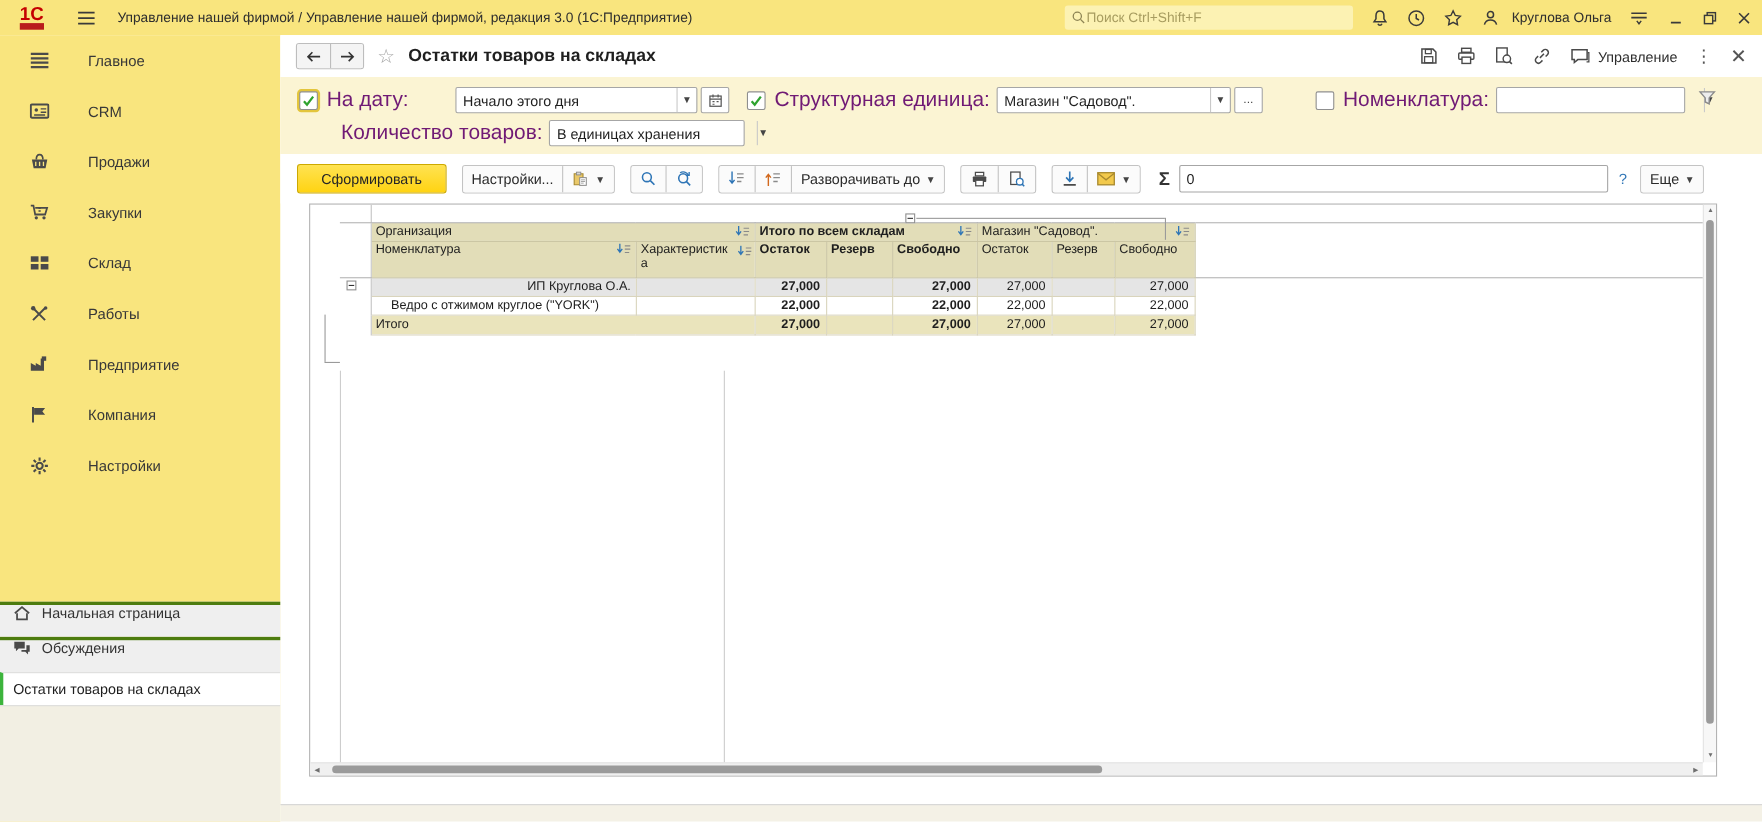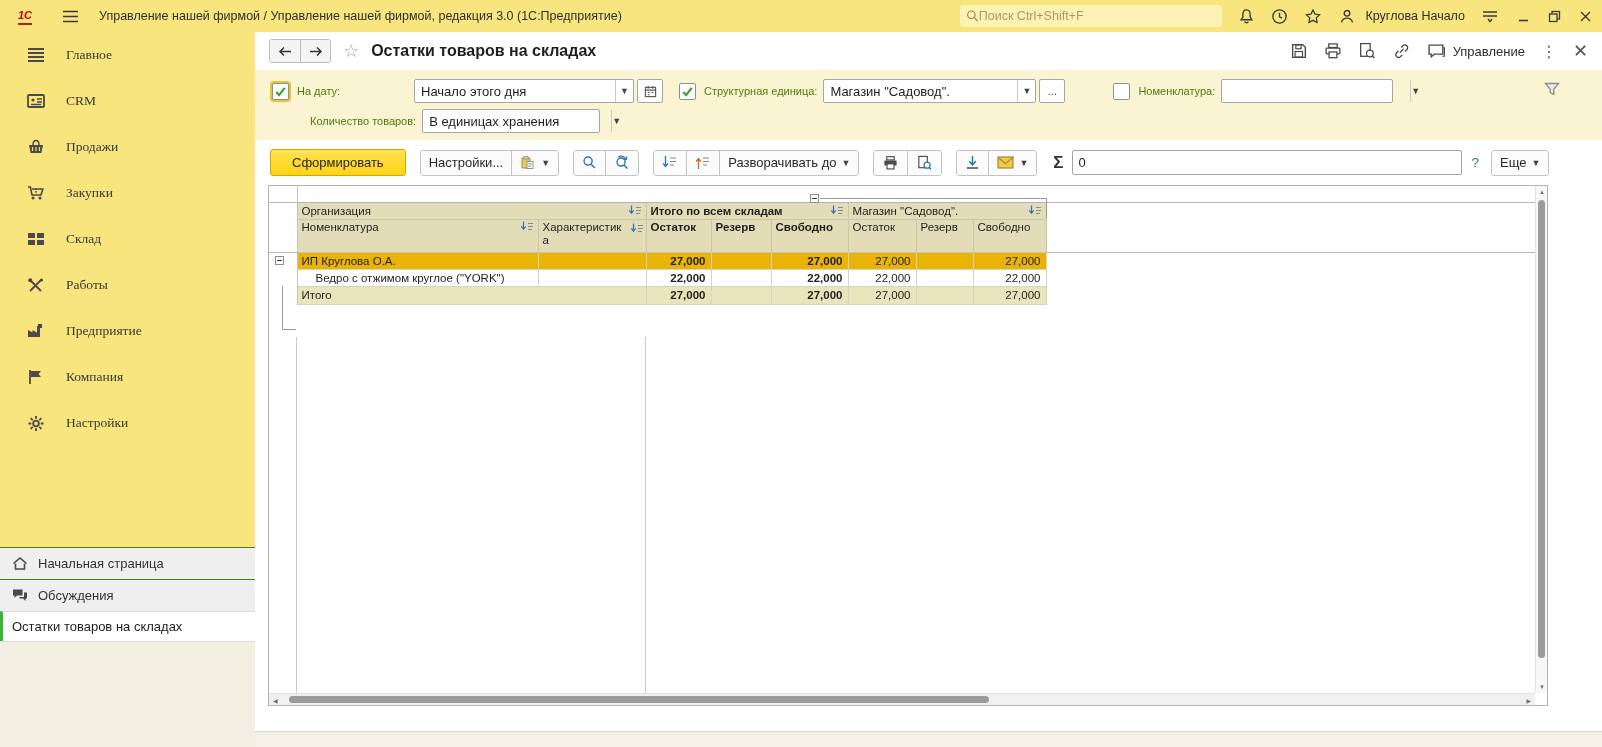--- a/index.html
+++ b/index.html
@@ -1,36 +1,36 @@
 <!DOCTYPE html>
 <html><head>
 <meta charset="utf-8">
 <style>
   * { margin:0; padding:0; box-sizing:border-box; }
   html,body { width:1602px; height:747px; overflow:hidden;
     font-family:"Liberation Sans","DejaVu Sans",sans-serif; font-size:13px; color:#1e1e1e; background:#fff; }
 
   
   .topbar { height:32px; background:#f9e57e; display:flex; align-items:center; padding:0 10px; }
-  .logo { font-weight:800; font-style:italic; font-size:11px; color:#c40000; border-bottom:2px solid #b91c1c; line-height:16px; margin:0 14px 0 8px; }
+  .logo { font-weight:800; font-size:17px; color:#c40000; border-bottom:6px solid #b91c1c; line-height:16px; margin:0 14px 0 8px; }
   .tb-title { font-size:12.5px; color:#2e2e2e; margin-left:20px; white-space:nowrap; }
   .tb-search { margin-left:auto; width:262px; height:22px; background:#fcf2b3; border-radius:3px; display:flex; align-items:center; padding:0 6px; }
   .tb-search input { border:none; outline:none; background:transparent; font-size:12.5px; width:100%; color:#4a4a4a; font-family:inherit; }
   .tb-search input::placeholder { color:#a89d60; }
   .tb-ico { margin-left:16px; display:flex; align-items:center; cursor:default; }
   .tb-user { font-size:12.5px; color:#2e2e2e; margin-left:10px; white-space:nowrap; }
   .winctl { margin-left:18px; font-size:15px; color:#3a3a3a; }
 
   
   .shell { display:flex; height:715px; }
   .sidebar { width:255px; background:#f9e57e; display:flex; flex-direction:column; }
   .nav-item { height:46px; display:flex; align-items:center; padding-left:27px; cursor:pointer; }
-  .nav-item .lbl { margin-left:21px; font-size:13.5px; color:#383838;font-family:Liberation Serif, serif; }
+  .nav-item .lbl { margin-left:35px; font-size:13.5px; color:#383838; }
   .side-fill { flex:1; }
-  .foot-item { height:32px; background:#efefef; border-top:1px solid #4d7c0f; display:flex; align-items:center; padding-left:12px; font-size:13px; color:#333; cursor:pointer; }
+  .foot-item { height:32px; background:#efefef; border-top:3px solid #4d7c0f; display:flex; padding-left:12px; font-size:13px; color:#333; cursor:pointer; }
   .foot-item .lbl { margin-left:10px; }
   .foot-active { height:30px; background:#ffffff; border-top:1px solid #dddddd; border-left:3px solid #3cb43c; display:flex; align-items:center; padding-left:9px; font-size:13px; color:#1e1e1e; cursor:pointer; }
   .side-beige { height:106px; background:#f2efe3; border-top:1px solid #dddddd; }
 
   .content { flex:1; display:flex; flex-direction:column; background:#fff; }
 
   
   .rep-head { height:38px; display:flex; align-items:center; padding:0 14px; background:#fff; }
   .navbtns { display:flex; border:1px solid #bdbdbd; border-radius:3px; overflow:hidden; }
   .navbtns .nb { width:30px; height:22px; background:#f4f4f4; display:flex; align-items:center; justify-content:center; font-size:14px; color:#333; cursor:pointer; }
@@ -41,50 +41,50 @@
   .rh-ico { display:flex; align-items:center; cursor:pointer; }
   .disc-lbl { font-size:13px; color:#2e2e2e; margin-left:7px; }
   .vdots { font-size:16px; color:#555; letter-spacing:0; cursor:pointer; }
   .rclose { font-size:18px; color:#555; cursor:pointer; }
 
   
   .filters { height:70px; background:#fbf4d3; padding:6px 14px 0 17px; }
   .frow { display:flex; align-items:center; height:30px; }
   .cb { width:17px; height:17px; background:#fff; border:1px solid #8f8f8f; border-radius:2px; display:inline-flex; align-items:center; justify-content:center; cursor:pointer; flex:none; }
   .cb.focus { box-shadow:0 0 0 2px #e3c53c; }
-  .flabel { font-size:11px; color:#4d7c0f; margin-left:8px; }
+  .flabel { font-size:19px; color:#701a75; margin-left:8px; }
   .w-label { width:117px; }
   .inpgrp { display:flex; height:24px; border:1px solid #a6a6a6; background:#fff; border-radius:2px; align-items:stretch; }
   .inpgrp input { border:none; outline:none; padding:0 6px; font-size:13px; font-family:inherit; color:#1e1e1e; flex:1; background:transparent; }
   .dd { width:18px; border-left:1px solid #c9c9c9; display:flex; align-items:center; justify-content:center; font-size:9px; color:#444; cursor:pointer; }
   .sqbtn { margin-left:3px; width:26px; height:24px; background:#fff; border:1px solid #a6a6a6; border-radius:2px; display:flex; align-items:center; justify-content:center; cursor:pointer; font-size:11px; color:#444; }
   .funnel { margin-left:auto; margin-right:28px; }
 
   
   .toolbar { height:45px; display:flex; align-items:center; padding-left:15px; background:#fff; }
   .gen-btn { height:27px; padding:0 21px; background:linear-gradient(#ffe352,#ffd312); border:1px solid #cda900; border-radius:3px; font-size:13px; color:#262626; cursor:pointer; font-family:inherit; }
   .btn-group { display:flex; height:26px; border:1px solid #c3c3c3; border-radius:3px; overflow:hidden; margin-left:14px; background:#fbfbfb; }
   .btn-group .gbtn { display:flex; align-items:center; justify-content:center; padding:0 8px; background:#fbfbfb; cursor:pointer; font-size:13px; color:#2a2a2a; border:none; font-family:inherit; }
   .btn-group .gbtn + .gbtn { border-left:1px solid #c3c3c3; }
   .caret { font-size:9px; color:#444; margin-left:5px; }
   .sigma { font-size:17px; font-weight:bold; color:#333; margin:0 8px 0 16px; }
   .sum-inp { width:390px; height:25px; border:1px solid #a6a6a6; border-radius:2px; padding:0 6px; font-size:13px; font-family:inherit; color:#1e1e1e; }
   .help { color:#2e75b6; font-size:13.5px; margin:0 10px; cursor:pointer; }
 
   
-  .table-wrap { position:relative; margin-left:13px; width:1280px; height:521px; border:1px solid #b3b3b3; background:#fff; overflow:hidden; }
+  .table-wrap { position:relative; margin-left:26px; width:1280px; height:521px; border:1px solid #b3b3b3; background:#fff; overflow:hidden;padding-left:27px; }
   table.rep { border-collapse:collapse; table-layout:fixed; width:1269px; font-size:11.5px; }
   table.rep td { padding:1px 4px; height:16px; overflow:hidden; white-space:nowrap; }
   .hc { background:#e2ddb8; border:1px solid #cbc6a4; }
   .mcell { background:#fff; border-right:1px solid #c4c4c4; }
   .fcell { border:none; }
   .r0 td { border-bottom:1px solid #b5b5b5; height:31px; }
   .r2bot { border-bottom:1px solid #b5b5b5 !important; }
   .dcell { border:1px solid #d9d4bc; background:#fff; }
-  .grow td.dcell { background:#eab308; }
+  .grow td.dcell { background:#e5e5e5;text-align:right; }
   .trow td.dcell { background:#eae4bc; border-top:1px solid #8f8f8f; }
   .num { text-align:right; padding-right:5px !important; }
   .b { font-weight:bold; }
   .indent { padding-left:18px !important; }
   .hflex { display:flex; justify-content:space-between; align-items:center; }
   .charcell { position:relative; white-space:normal !important; word-break:break-all; line-height:13px; padding-right:18px !important; }
   .charcell svg { position:absolute; right:2px; top:3px; }
   .expbox { display:inline-block; width:9px; height:9px; border:1px solid #8f8f8f; background:#fff; position:relative; }
   .expbox:before { content:""; position:absolute; left:1px; right:1px; top:3px; border-top:1px solid #333; }
   .ovl { position:absolute; pointer-events:none; }
@@ -132,21 +132,21 @@
     <svg width="18" height="17" viewBox="0 0 16 16">
         <path d="M8 1.8l1.9 3.9 4.3.6-3.1 3 .7 4.3L8 11.6l-3.8 2 .7-4.3-3.1-3 4.3-.6z" stroke="#3a3a3a" stroke-width="1.2" fill="none"></path>
       </svg>
   </span>
   <span class="tb-ico">
     <svg width="18" height="17" viewBox="0 0 16 16">
         <circle cx="8" cy="5" r="2.6" stroke="#3a3a3a" stroke-width="1.3" fill="none"></circle>
         <path d="M2.8 13.6c.7-3 2.7-4.1 5.2-4.1s4.5 1.1 5.2 4.1" stroke="#3a3a3a" stroke-width="1.3" fill="none"></path>
       </svg>
   </span>
-  <span class="tb-user">Круглова Начало</span>
+  <span class="tb-user">Круглова Ольга</span>
   <span class="tb-ico">
     <svg width="18" height="15" viewBox="0 0 18 15">
         <path d="M2 3h14M2 7h14" stroke="#3a3a3a" stroke-width="1.5" fill="none"></path>
         <path d="M7 10l2 2.6 2-2.6" stroke="#3a3a3a" stroke-width="1.3" fill="none"></path>
       </svg>
   </span>
   <span class="tb-ico winctl">
     <svg width="13" height="13" viewBox="0 0 13 13">
         <path d="M2 10.5h9" stroke="#3a3a3a" stroke-width="1.6"></path>
       </svg>

